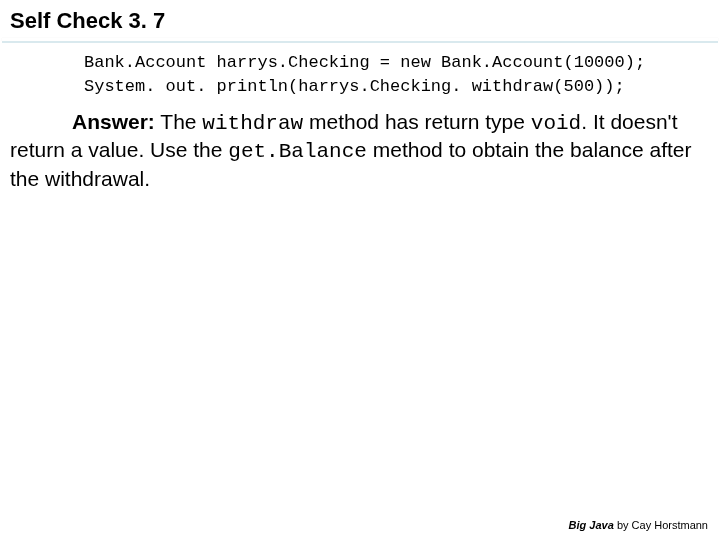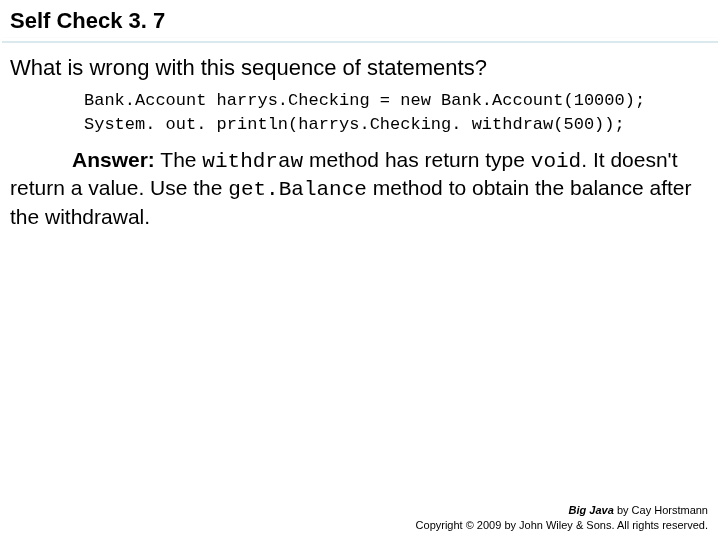--- a/index.html
+++ b/index.html
@@ -64,25 +64,23 @@
   .footer .bj { font-style: italic; font-weight: bold; }
 </style>
 </head>
 <body>
 <div class="slide">
 
   <div class="title">Self Check 3. 7</div>
   <div class="rule-top"></div>
   <div class="rule-bot"></div>
 
-  <div class="question">What is wrong with this sequence of statements?</div>
 
   <div class="code"><span>Bank.Account harrys.Checking = new Bank.Account(10000);</span>
 <span>System. out. println(harrys.Checking. withdraw(500));</span></div>
 
   <div class="answer"><span class="indent"></span><span class="ans-label">Answer:</span><span> The </span><span class="mono">withdraw</span><span> method has return type </span><span class="mono">void</span><span>. It doesn't return a value. Use the </span><span class="mono">get.Balance</span><span> method to obtain the balance after the withdrawal.</span></div>
 
   <div class="footer">
     <div><span class="bj">Big Java</span><span> by Cay Horstmann</span></div>
-    <div>Copyright © 2009 by John Wiley &amp; Sons. All rights reserved.</div>
   </div>
 
 </div>
 
 </body></html>

